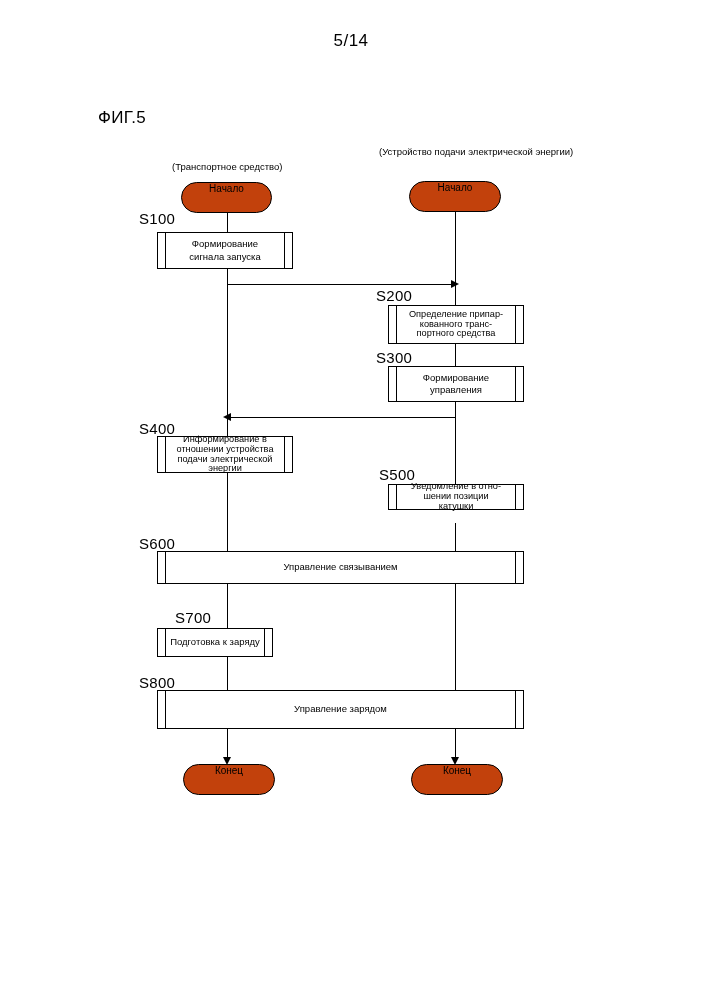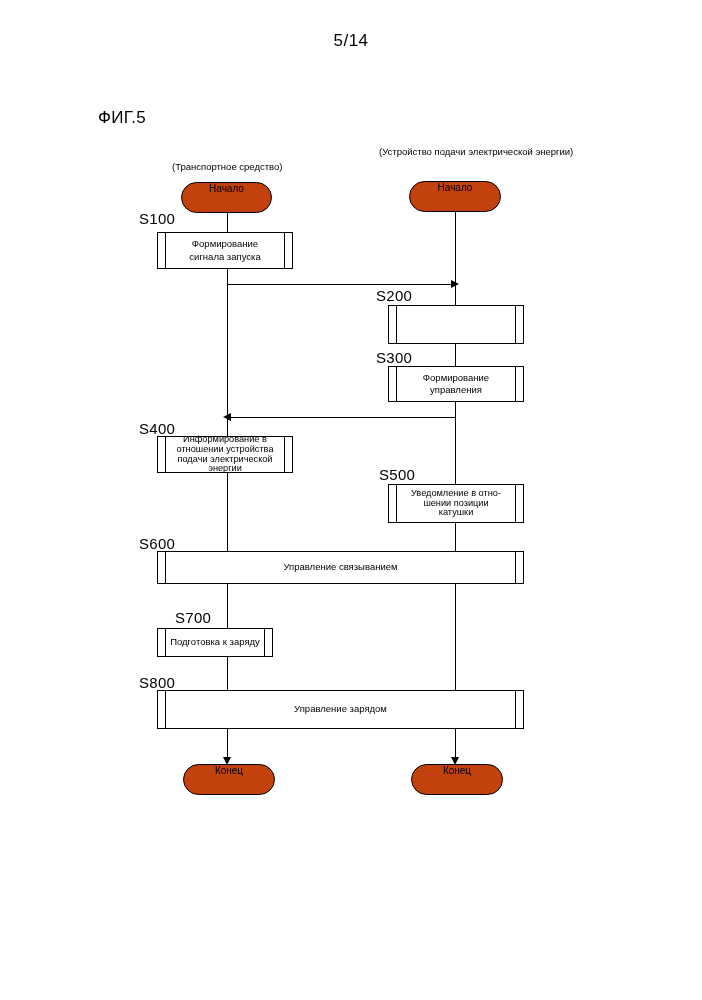--- a/index.html
+++ b/index.html
@@ -210,20 +210,23 @@
     <span class="bar-l"></span>
     <span class="bar-r"></span>
     <span class="ptext">Формирование
 сигнала запуска</span>
   </div>
 
   <div class="step-label" style="left:376px; top:287px;">S200</div>
   <div class="pbox tight" style="left:388px; top:305px; width:136px; height:39px;">
     <span class="bar-l"></span>
     <span class="bar-r"></span>
+    <span class="ptext">Определение припар-
+кованного транс-
+портного средства</span>
   </div>
 
   <div class="step-label" style="left:376px; top:349px;">S300</div>
   <div class="pbox" style="left:388px; top:366px; width:136px; height:36px;">
     <span class="bar-l"></span>
     <span class="bar-r"></span>
     <span class="ptext">Формирование
 управления</span>
   </div>
 
@@ -231,21 +234,21 @@
   <div class="pbox tight" style="left:157px; top:436px; width:136px; height:37px;">
     <span class="bar-l"></span>
     <span class="bar-r"></span>
     <span class="ptext">Информирование в
 отношении устройства
 подачи электрической
 энергии</span>
   </div>
 
   <div class="step-label" style="left:379px; top:466px;">S500</div>
-  <div class="pbox tight" style="left:388px; top:484px; width:136px; height:39px;">
+  <div class="pbox tight" style="left:388px; top:484px; width:136px; height:26px;">
     <span class="bar-l"></span>
     <span class="bar-r"></span>
     <span class="ptext">Уведомление в отно-
 шении позиции
 катушки</span>
   </div>
 
   <div class="step-label" style="left:139px; top:535px;">S600</div>
   <div class="pbox" style="left:157px; top:551px; width:367px; height:33px;padding-left:36px;">
     <span class="bar-l"></span>

